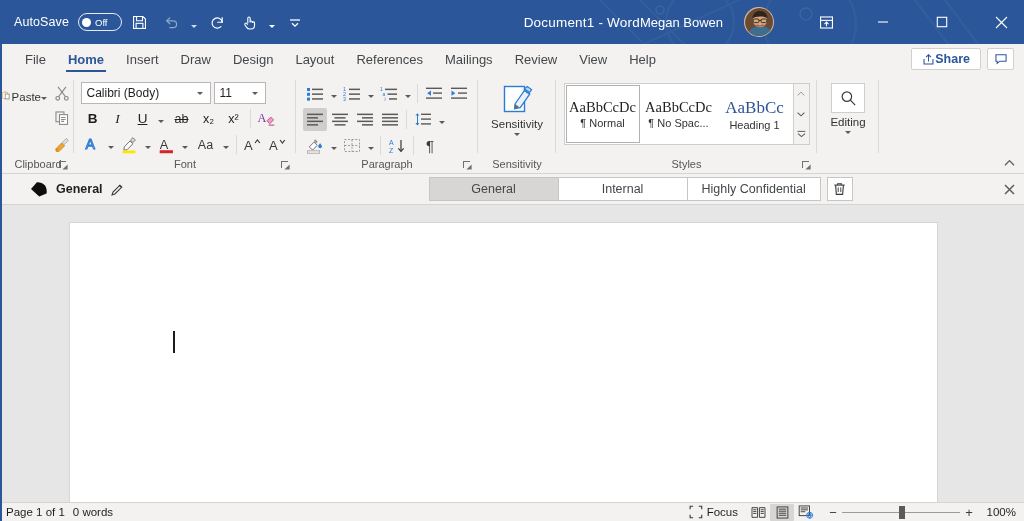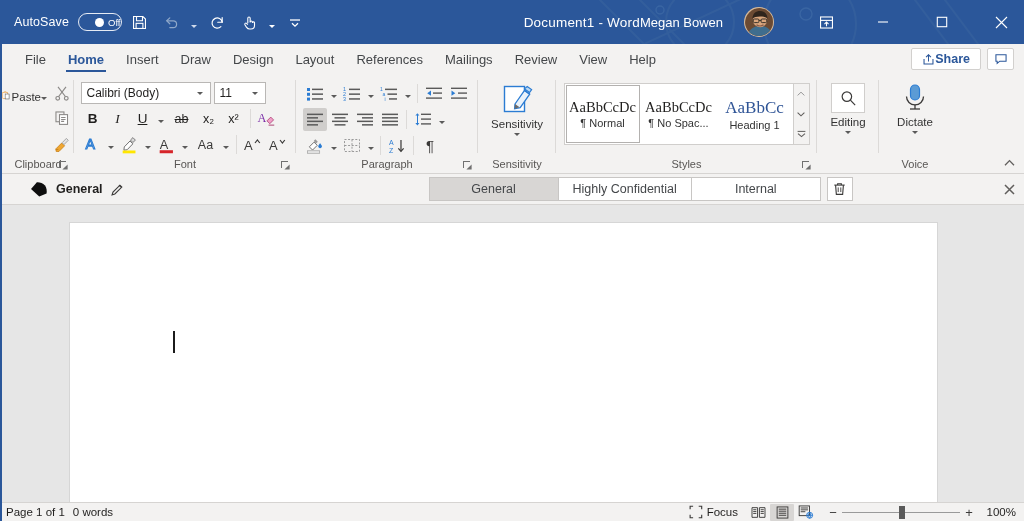--- a/index.html
+++ b/index.html
@@ -15,21 +15,21 @@
   .titlebar {
     position: relative;
     height: 44px; background: #2b579a; flex: 0 0 44px;
     display: flex; align-items: center; overflow: hidden;
   }
   .tb-deco { position: absolute; inset: 0; pointer-events: none; opacity: .55; }
   .tb-left { position: relative; display: flex; align-items: center; padding-left: 14px; gap: 2px; z-index: 2; }
   .autosave-label { color: #fff; font-size: 12.5px; margin-right: 7px; letter-spacing: .1px; }
   .toggle {
     width: 44px; height: 18px; border-radius: 9px; border: 1.3px solid #e6ebf4;
-    display: flex; align-items: center; padding: 0 16px; gap: 4px; cursor: pointer;
+    display: flex; align-items: center; padding: 0 3px; gap: 4px; cursor: pointer;
   }
   .toggle .knob { width: 9px; height: 9px; border-radius: 50%; background: #fff; flex: 0 0 auto; }
   .toggle .tg-txt { color: #fff; font-size: 9.5px; }
   .qat-btn {
     width: 30px; height: 30px; display: flex; align-items: center; justify-content: center;
     cursor: pointer; border-radius: 2px;
   }
   .qat-caret { width: 12px; height: 30px; display: flex; align-items: flex-end; justify-content: center; padding-bottom: 9px; cursor: pointer; }
   .tri-d { width: 0; height: 0; border-left: 3.2px solid transparent; border-right: 3.2px solid transparent; border-top: 3.4px solid #cfdaeb; }
   .tri-d.dk { border-top-color: #5a5a5a; }
@@ -747,37 +747,20 @@
           </div>
           <span class="big-lab">Editing</span>
           <div class="tri-d dk" style="margin-top:3px"></div>
         </div>
       </div>
       <div class="grp-label">
         <span></span>
       </div>
     </div>
 
-    <div class="grp nosep" style="width:72px">
-      <div class="grp-body" style="justify-content:center">
-        <div class="big-btn" style="width:60px">
-          <svg width="28" height="30" viewBox="0 0 28 30">
-            <rect x="9.5" y="2" width="9" height="15" rx="4.5" fill="#5b9bd5" stroke="#2b7cd3" stroke-width="1.2"></rect>
-            <path d="M5.5 13.5c0 4.7 3.8 8.3 8.5 8.3s8.5-3.6 8.5-8.3" fill="none" stroke="#3b3a39" stroke-width="1.3"></path>
-            <path d="M14 21.8v4.2" stroke="#3b3a39" stroke-width="1.3"></path>
-            <path d="M9 26h10" stroke="#3b3a39" stroke-width="1.3"></path>
-          </svg>
-          <span class="big-lab">Dictate</span>
-          <div class="tri-d dk" style="margin-top:3px"></div>
-        </div>
-      </div>
-      <div class="grp-label">
-        <span>Voice</span>
-      </div>
-    </div>
 
     <div class="collapse-rib">
       <svg width="11" height="8" viewBox="0 0 11 8">
           <path d="M1 6.2L5.5 1.6 10 6.2" fill="none" stroke="#605e5c" stroke-width="1.3"></path>
         </svg>
     </div>
   </div>
 
   <div class="sensbar">
     <div class="sens-current">
@@ -791,24 +774,24 @@
             <path d="M9.6 3.4l2 2"></path>
         </svg>
       </span>
     </div>
 
     <div class="sens-choices">
       <div class="sens-btn sel">
         <span>General</span>
       </div>
       <div class="sens-btn plain">
+        <span>Internal</span>
+      </div>
+      <div class="sens-btn plain">
         <span>Highly Confidential</span>
-      </div>
-      <div class="sens-btn plain">
-        <span>Internal</span>
       </div>
       <div class="sens-del">
         <svg width="13" height="14" viewBox="0 0 14 15">
           <path d="M1.4 3.3h11.2" stroke="#3b3a39" stroke-width="1.2"></path>
           <path d="M5 3.3V1.8h4v1.5" fill="none" stroke="#3b3a39" stroke-width="1.2"></path>
           <path d="M2.8 3.3l.8 10h6.8l.8-10" fill="none" stroke="#3b3a39" stroke-width="1.2"></path>
           <path d="M5.6 5.8v5M8.4 5.8v5" stroke="#3b3a39" stroke-width="1"></path>
         </svg>
       </div>
     </div>

